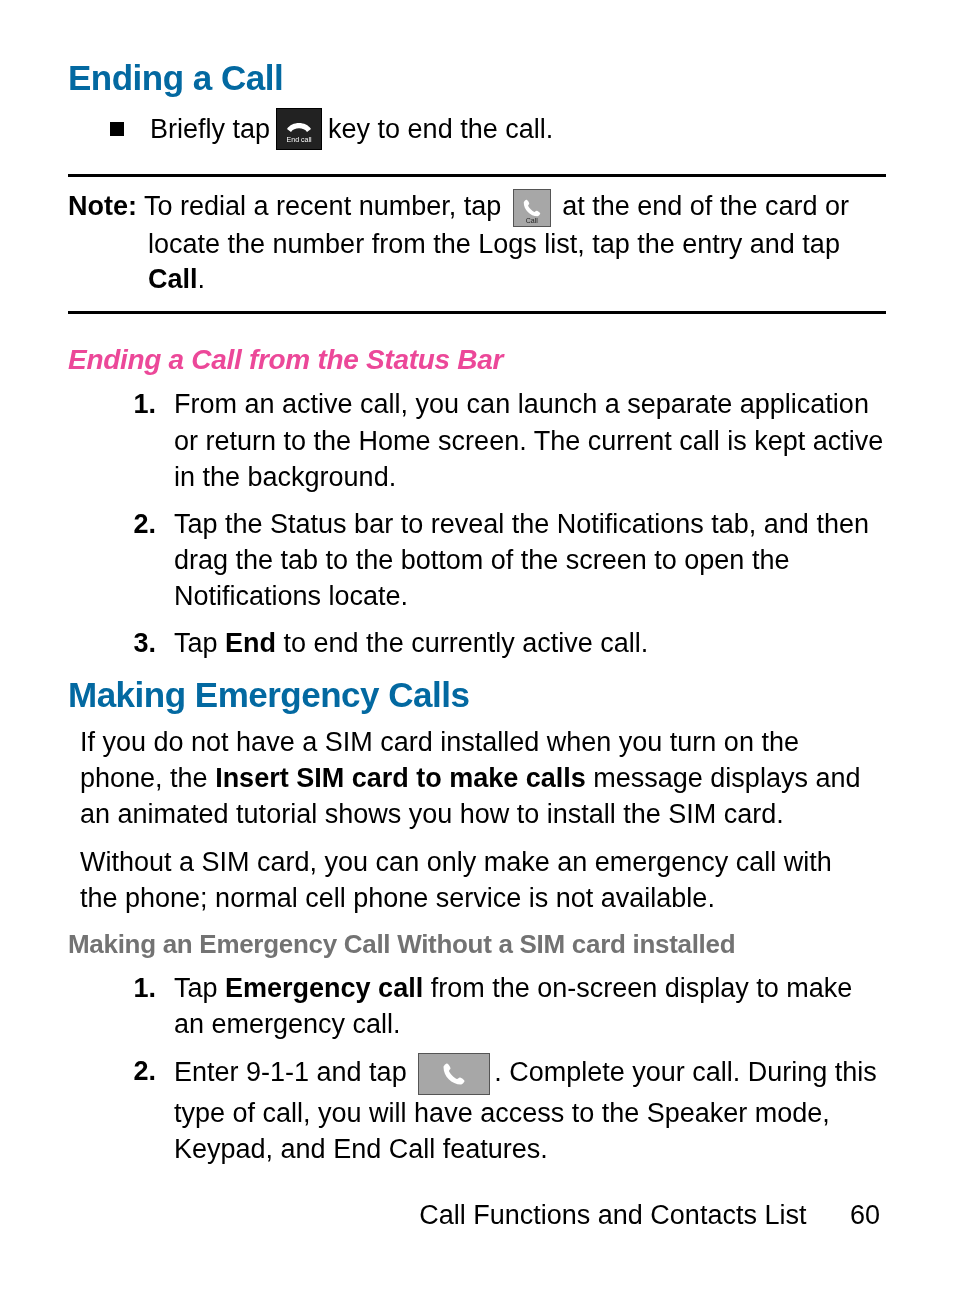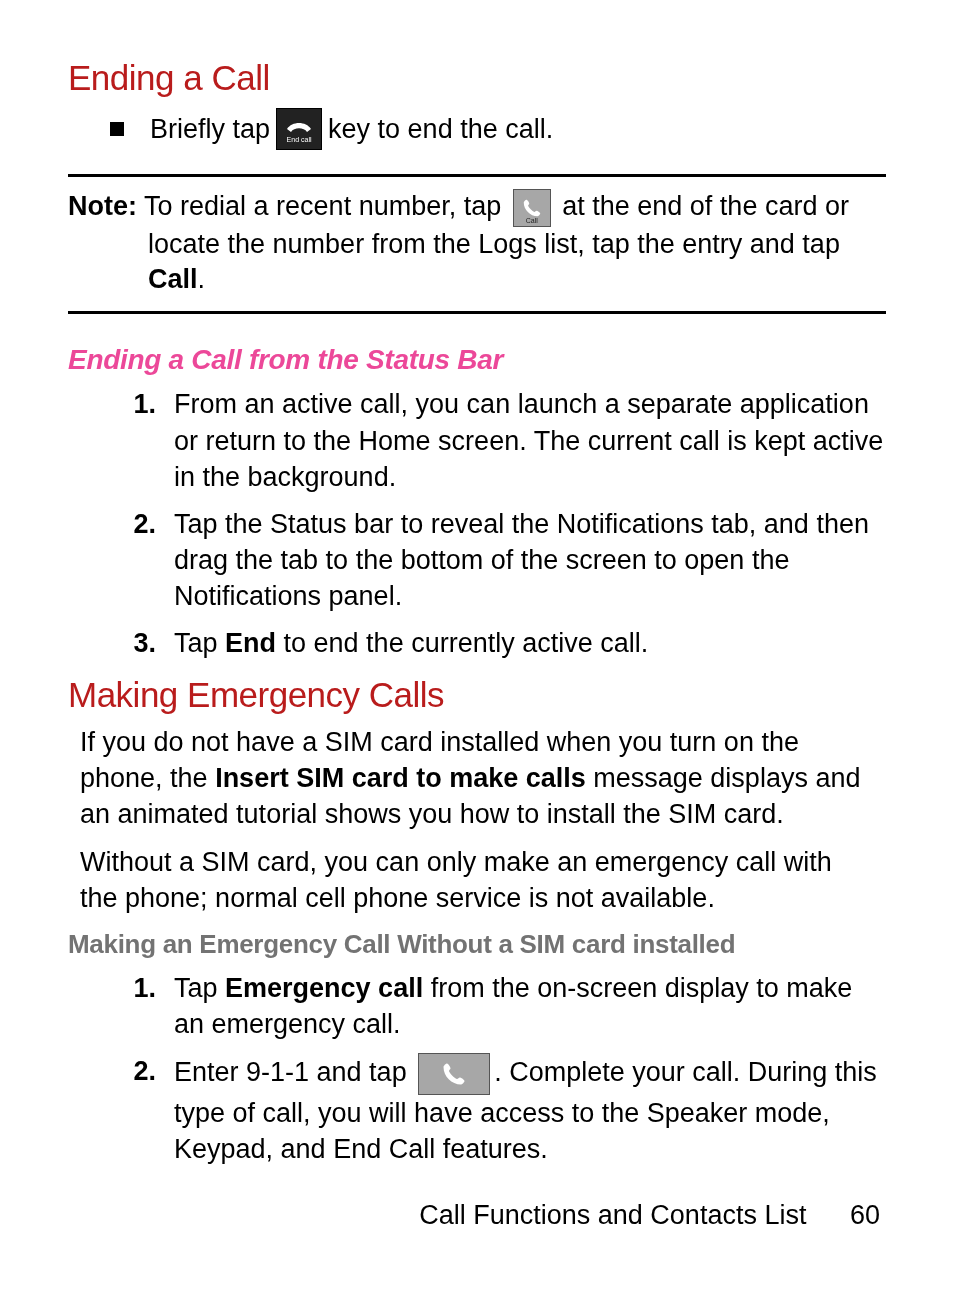--- a/index.html
+++ b/index.html
@@ -7,22 +7,22 @@
     width:954px;
     height:1295px;
     box-sizing:border-box;
     padding:58px 68px 40px 68px;
     font-family:Arial,Helvetica,sans-serif;
     color:#000;
     position:relative;
   }
   .h1{
     font-family:Arial,Helvetica,sans-serif;
-    font-weight:400;
-    color:#b91c1c;
+    font-weight:700;
+    color:#0369a1;
     font-size:35px;
     letter-spacing:-0.5px;
     margin-bottom:10px;
   }
   .bullet-row{
     display:flex;
     align-items:center;
     font-size:27px;
     margin-left:42px;
     margin-bottom:14px;
@@ -164,21 +164,21 @@
 
 <div class="h2">Ending a Call from the Status Bar</div>
 
 <ul class="ol">
   <li>
     <span class="num">1.</span>
     <span class="txt">From an active call, you can launch a separate application or return to the Home screen. The current call is kept active in the background.</span>
   </li>
   <li>
     <span class="num">2.</span>
-    <span class="txt">Tap the Status bar to reveal the Notifications tab, and then drag the tab to the bottom of the screen to open the Notifications panel.</span>
+    <span class="txt">Tap the Status bar to reveal the Notifications tab, and then drag the tab to the bottom of the screen to open the Notifications locate.</span>
   </li>
   <li>
     <span class="num">3.</span>
     <span class="txt">
       <span>Tap </span><b>End</b><span> to end the currently active call.</span>
     </span>
   </li>
 </ul>
 
 <div class="h1">Making Emergency Calls</div>

